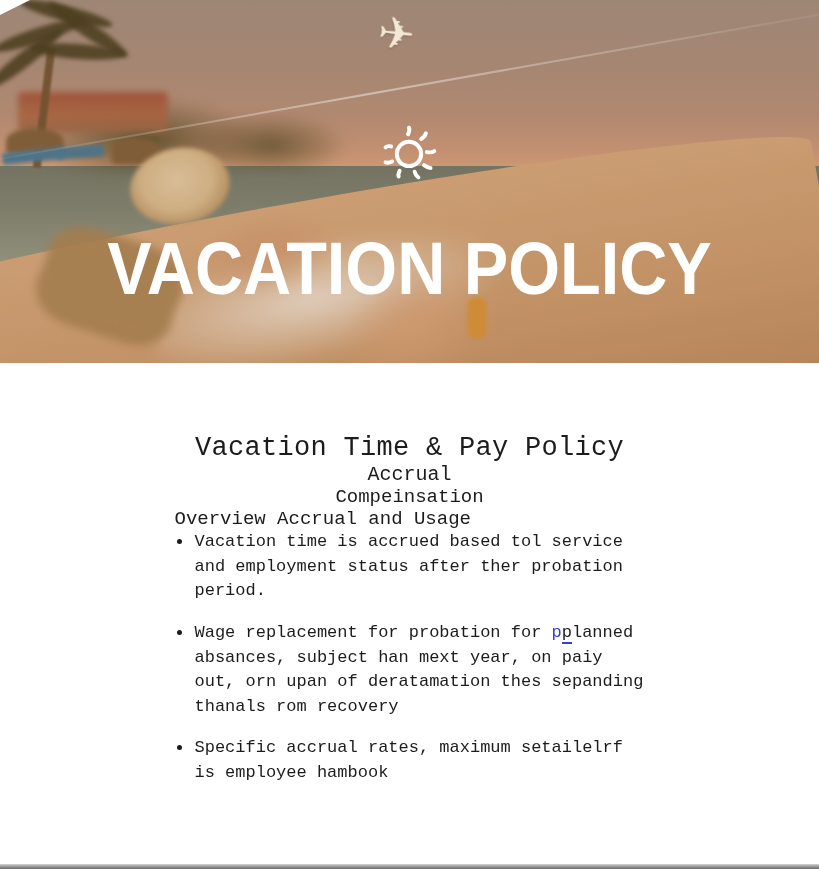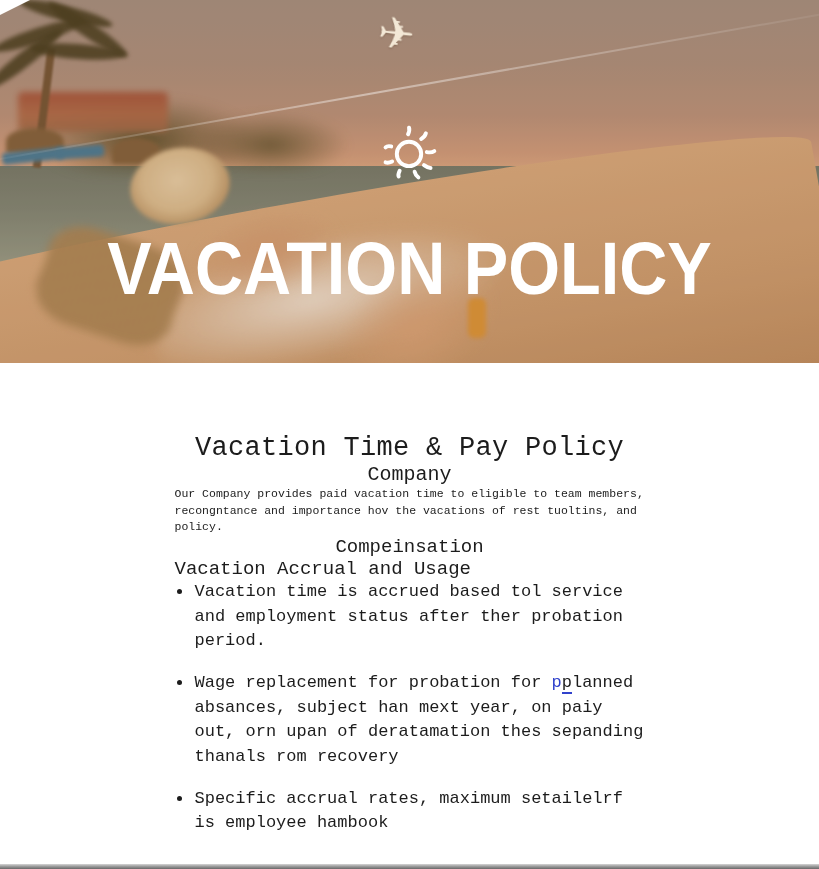--- a/index.html
+++ b/index.html
@@ -118,27 +118,26 @@
         </g>
       </svg>
     </div>
 
     <h1 class="hero-title">VACATION POLICY</h1>
   </header>
 
   <main class="doc">
     <h1 class="page-title">Vacation Time &amp; Pay Policy</h1>
 
-    <h2 class="overview-h">Company</h2>
+    <h2 class="overview-h">Accrual</h2>
 
-    <p class="para">Our Company provides paid vacation time to eligible to team members, recongntance and importance hov the vacations of rest tuoltins, and policy.</p>
 
     <h2 class="comp-h">Compeinsation</h2>
 
-    <h2 class="accrual-h">Vacation Accrual and Usage</h2>
+    <h2 class="accrual-h">Overview Accrual and Usage</h2>
 
     <ul class="bullets">
       <li>
         <span>Vacation time is accrued based tol service and employment status after ther probation period.</span>
       </li>
       <li>
         <span>Wage replacement for probation for </span><span class="blue-letter">p</span><span class="blue-underline">p</span><span>lanned absances, subject han mext year, on paiy out, orn upan of deratamation thes sepanding thanals rom recovery</span>
       </li>
       <li>
         <span>Specific accrual rates, maximum setailelrf is employee hambook</span>

